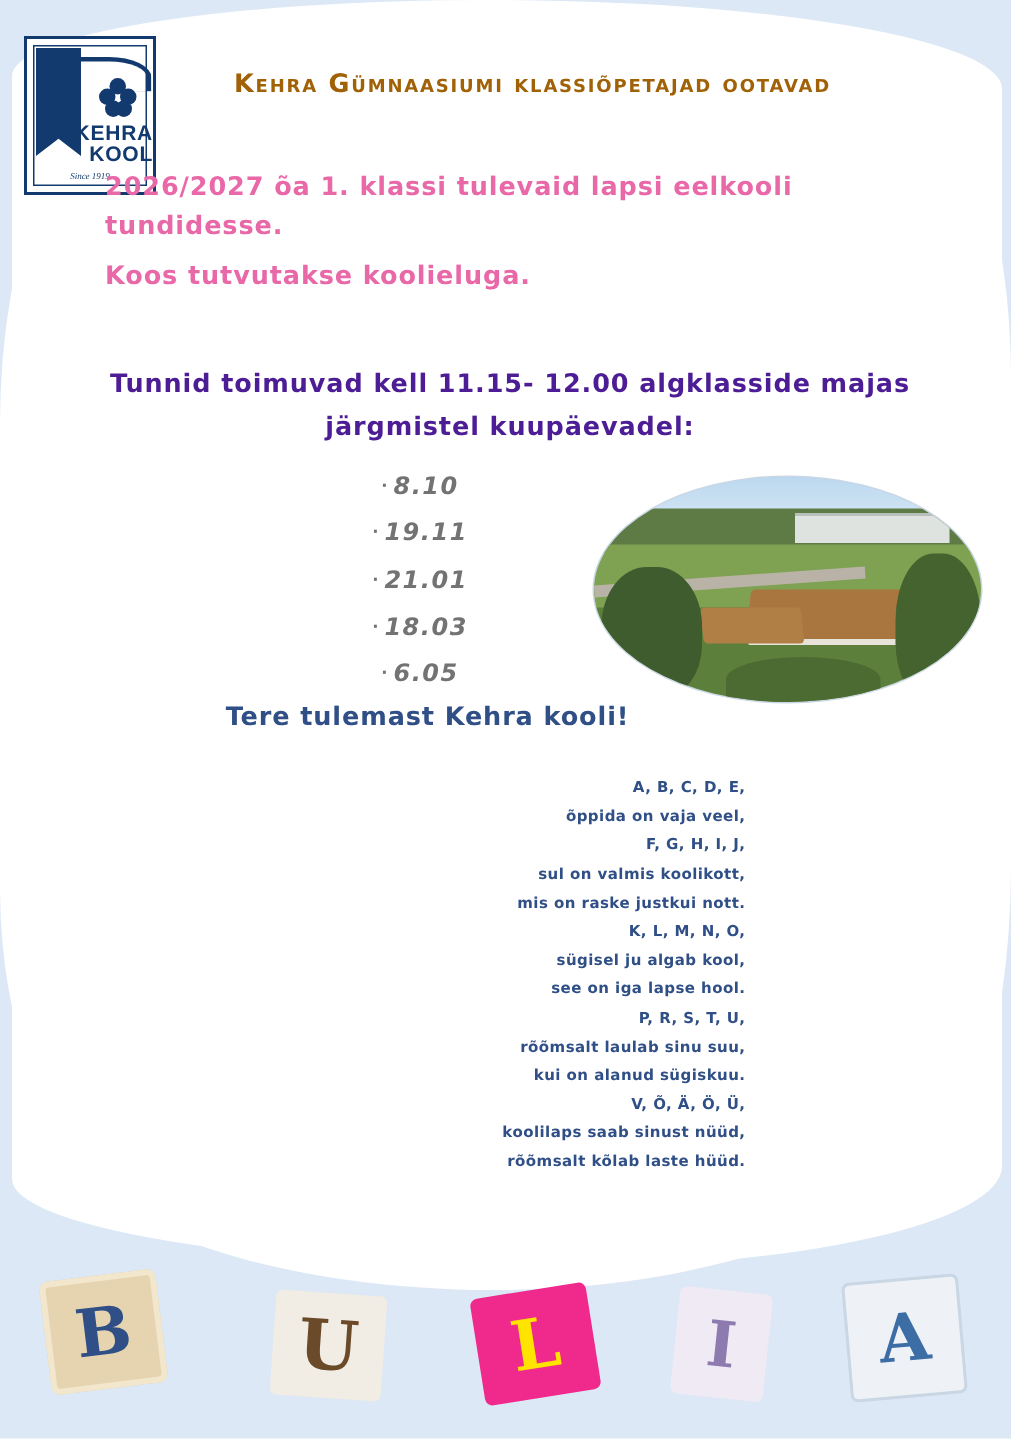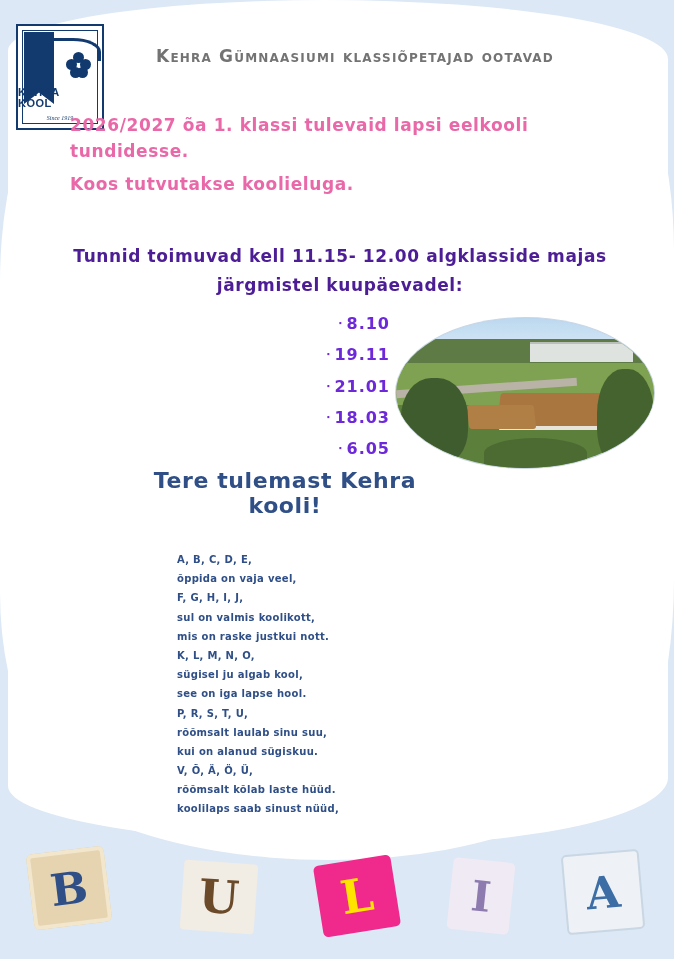--- a/index.html
+++ b/index.html
@@ -100,23 +100,23 @@
     height: 20px;
     border-top: 3px solid #123a6e;
     border-right: 3px solid #123a6e;
     border-radius: 0 60% 0 0;
   }
   .logo-text {
     position: absolute;
     left: 0;
     right: 0;
     bottom: 18px;
-    text-align: left;
+    text-align: right;
     font-family: "Liberation Sans", sans-serif;
-    font-size: 11px;
+    font-size: 14px;
     font-weight: bold;
     color: #123a6e;
     line-height: 1.05;
     letter-spacing: 0.5px;
   }
   .logo-since {
     position: absolute;
     left: 0;
     right: 0;
     bottom: 7px;
@@ -130,21 +130,21 @@
   
   .heading {
     position: absolute;
     left: 120px;
     top: 46px;
     width: 470px;
     text-align: center;
     font-family: "DejaVu Sans", sans-serif;
     font-size: 17px;
     font-weight: bold;
-    color: #737373;
+    color: #a16207;
     letter-spacing: 1.2px;
     font-variant: small-caps;
   }
 
   .intro {
     position: absolute;
     left: 70px;
     top: 112px;
     width: 540px;
     text-align: left;
@@ -172,63 +172,63 @@
     color: #4c1d95;
     line-height: 1.7;
     letter-spacing: 0.6px;
   }
 
   .dates {
     position: absolute;
     left: 170px;
     top: 308px;
     width: 220px;
-    text-align: right;
+    text-align: center;
     font-family: "DejaVu Sans", sans-serif;
     font-size: 16px;
     font-weight: bold;
-    color: #6d28d9;
+    color: #737373;
     letter-spacing: 1px;
+    font-style: italic;
   }
   .dates .date-item {
     display: block;
     line-height: 1.96;
   }
   .dates .bullet {
     font-size: 11px;
     vertical-align: 2px;
     margin-right: 3px;
   }
 
   .welcome {
     position: absolute;
     left: 120px;
     top: 468px;
     width: 330px;
     text-align: center;
     font-family: "DejaVu Sans", sans-serif;
-    font-size: 22px;
+    font-size: 17px;
     font-weight: bold;
     color: #2f4f86;
     letter-spacing: 0.6px;
   }
 
   .poem {
     position: absolute;
     left: 177px;
     top: 516px;
     width: 320px;
-    text-align: left;
+    text-align: right;
     font-family: "DejaVu Sans", sans-serif;
     font-size: 10px;
     font-weight: bold;
     color: #2f4f86;
     line-height: 1.92;
     letter-spacing: 0.3px;
-    margin-top: 34px;
   }
   .poem span { display: block; }
 
   
   .photo {
     position: absolute;
     left: 396px;
     top: 318px;
     width: 258px;
     height: 150px;
@@ -438,22 +438,22 @@
     <span>F, G, H, I, J,</span>
     <span>sul on valmis koolikott,</span>
     <span>mis on raske justkui nott.</span>
     <span>K, L, M, N, O,</span>
     <span>sügisel ju algab kool,</span>
     <span>see on iga lapse hool.</span>
     <span>P, R, S, T, U,</span>
     <span>rõõmsalt laulab sinu suu,</span>
     <span>kui on alanud sügiskuu.</span>
     <span>V, Õ, Ä, Ö, Ü,</span>
+    <span>koolilaps saab sinust nüüd,</span>
     <span>rõõmsalt kõlab laste hüüd.</span>
-    <span>koolilaps saab sinust nüüd,</span>
   </div>
 
   <div class="blocks">
     <div class="blk blk-b">B</div>
     <div class="blk blk-u">U</div>
     <div class="blk blk-l">L</div>
     <div class="blk blk-i">I</div>
     <div class="blk blk-a">A</div>
   </div>
 

